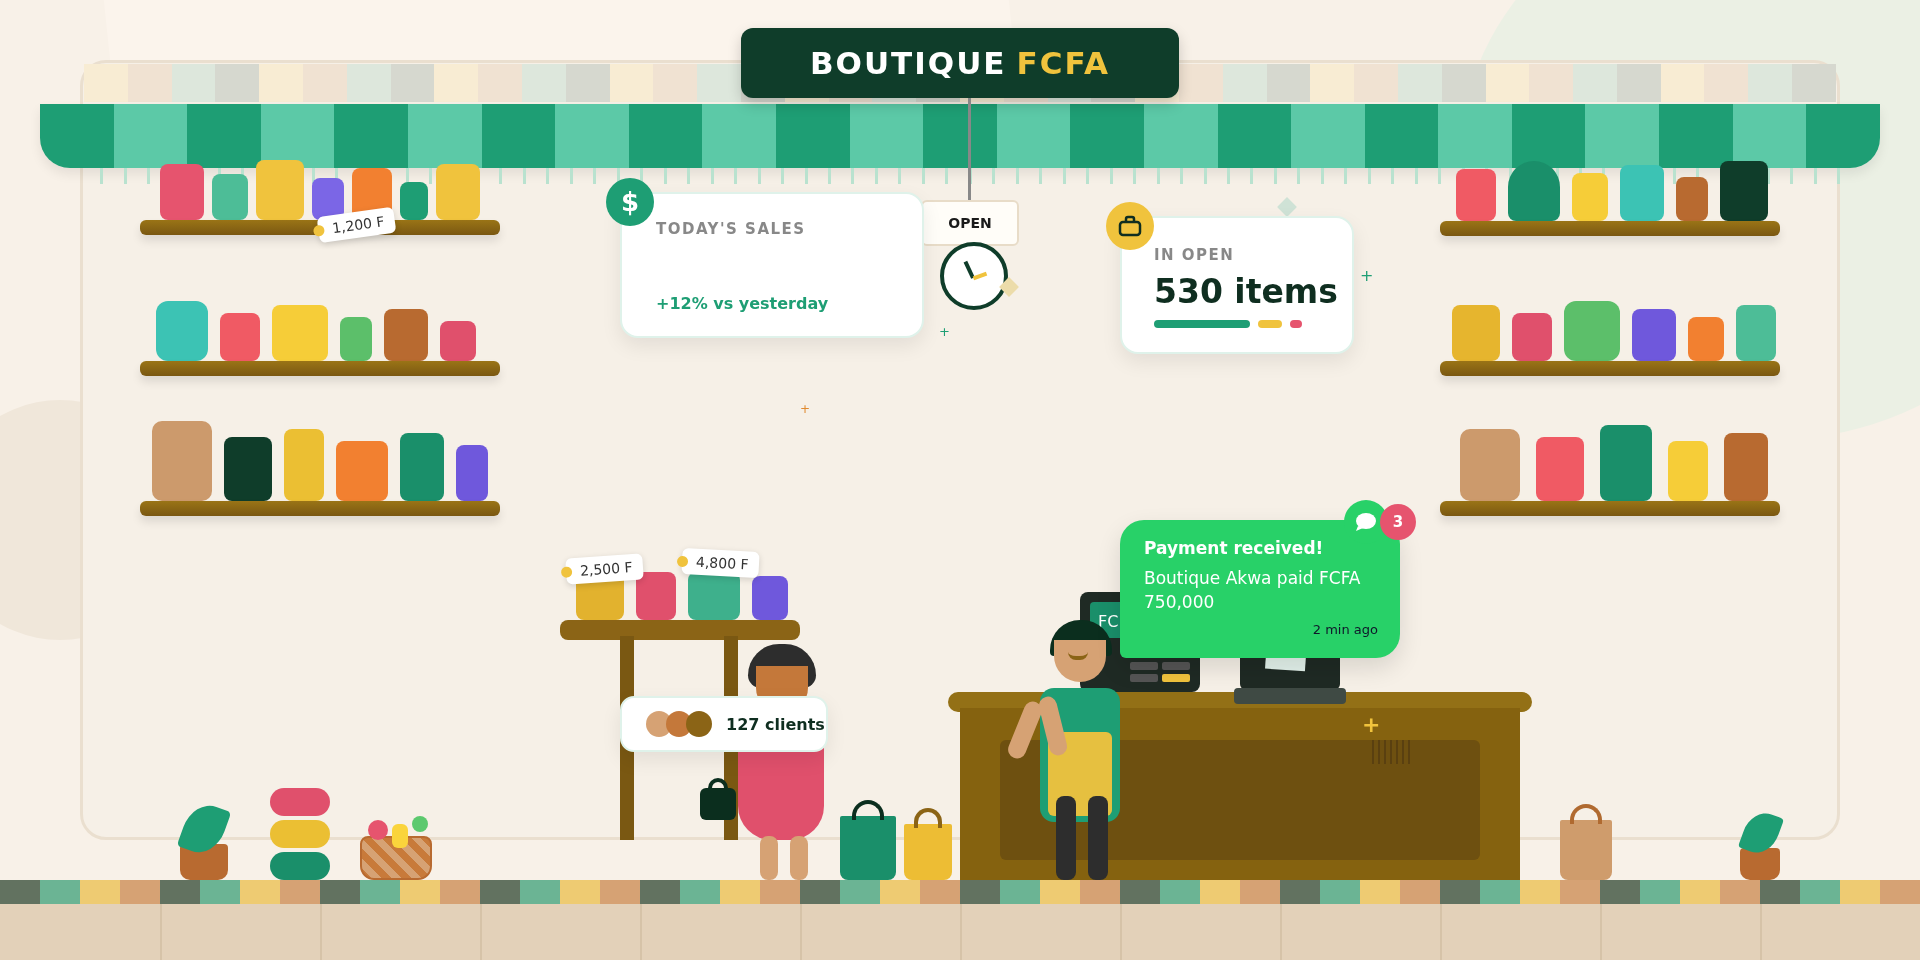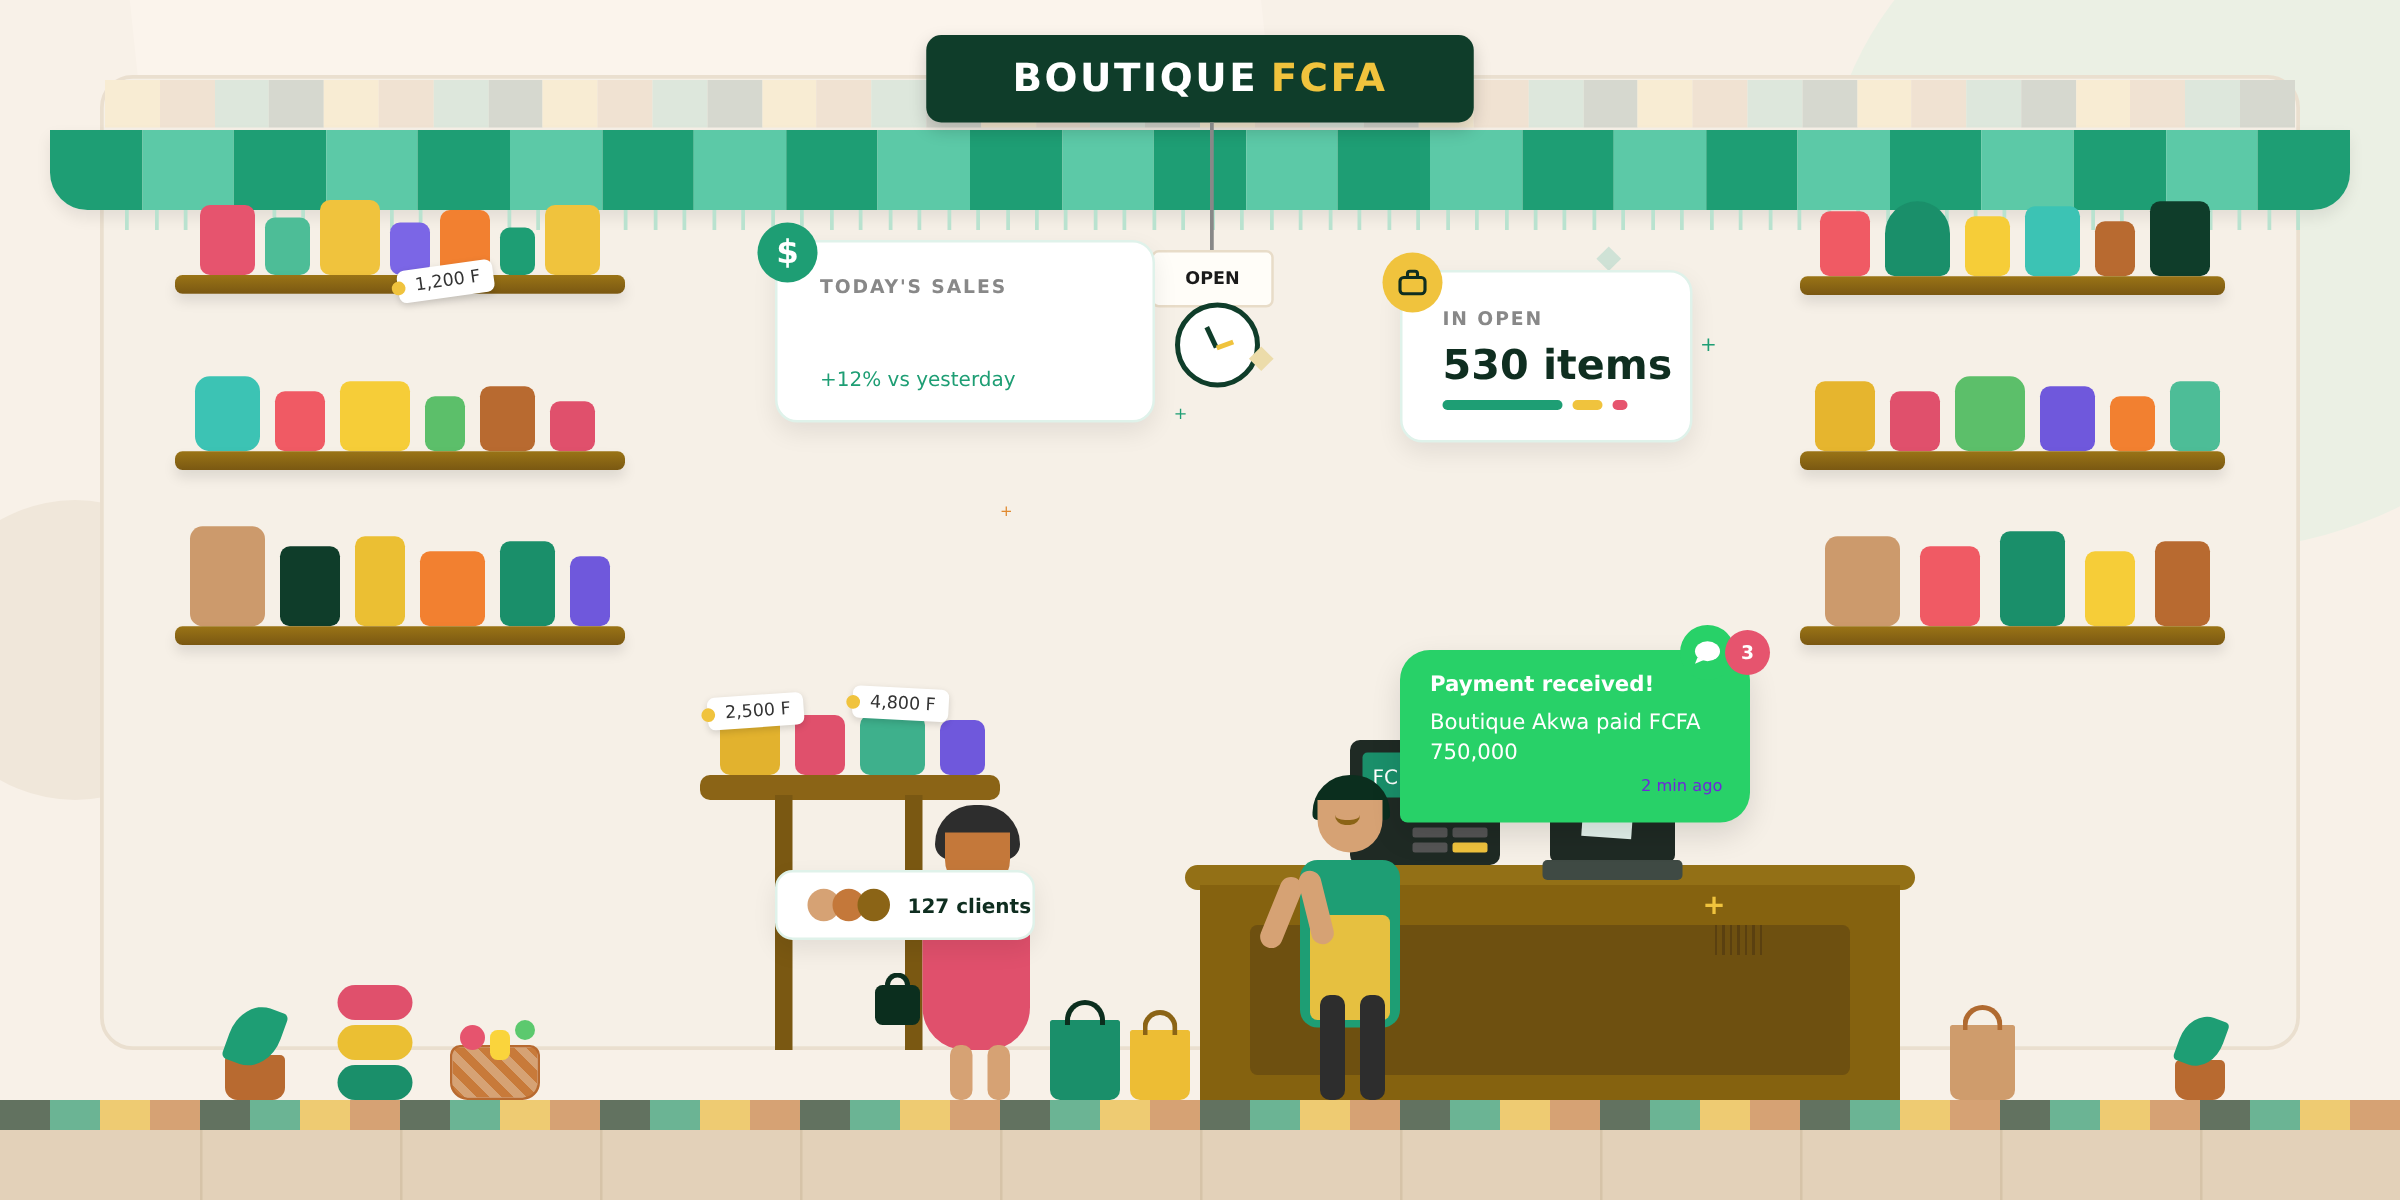--- a/index.html
+++ b/index.html
@@ -257,21 +257,21 @@
   <div class="item" style="left:20px;width:60px;height:72px;background:#cc9a6c;border-radius:10px"></div>
   <div class="item" style="left:96px;width:48px;height:64px;background:#f05a64"></div>
   <div class="item" style="left:160px;width:52px;height:76px;background:#1a8f6a"></div>
   <div class="item" style="left:228px;width:40px;height:60px;background:#f6cd38"></div>
   <div class="item" style="left:284px;width:44px;height:68px;background:#b86a30"></div>
   <div class="abs shelf" style="left:0;bottom:0;width:340px"></div>
 </div>
 
 <div class="abs card" style="left:620px;top:192px;width:304px;height:146px">
   <div class="abs kpi-label" style="left:34px;top:26px">TODAY'S SALES</div>
-  <div class="abs" style="left:34px;top:100px;font-size:16px;font-weight:normal;color:#1e9e74">+12% vs yesterday</div>
+  <div class="abs" style="left:34px;top:100px;font-size:16px;font-weight:bold;color:#1e9e74">+12% vs yesterday</div>
 </div>
 <div class="abs badge-circle" style="left:606px;top:178px;width:48px;height:48px;background:#1e9e74;color:#fff;font-size:26px;font-weight:bold">$</div>
 
 <div class="abs card" style="left:1120px;top:216px;width:234px;height:138px">
   <div class="abs kpi-label" style="left:32px;top:28px">IN OPEN</div>
   <div class="abs kpi-value" style="left:32px;top:54px">530 items</div>
   <div class="abs" style="left:32px;top:102px;width:96px;height:8px;background:#1e9e74;border-radius:4px"></div>
   <div class="abs" style="left:136px;top:102px;width:24px;height:8px;background:#f0c33d;border-radius:4px"></div>
   <div class="abs" style="left:168px;top:102px;width:12px;height:8px;background:#e6546e;border-radius:4px"></div>
 </div>
@@ -343,21 +343,21 @@
 <div class="abs" style="left:1040px;top:688px;width:80px;height:134px;background:#1e9e74;border-radius:14px"></div>
 <div class="abs" style="left:1048px;top:732px;width:64px;height:84px;background:#e6c040;border-radius:6px"></div>
 <div class="abs" style="left:1016px;top:700px;width:18px;height:60px;background:#d6a274;border-radius:9px;transform:rotate(22deg)"></div>
 <div class="abs" style="left:1044px;top:696px;width:18px;height:60px;background:#d6a274;border-radius:9px;transform:rotate(-14deg)"></div>
 <div class="abs" style="left:1056px;top:796px;width:20px;height:84px;background:#2d2d2d;border-radius:8px"></div>
 <div class="abs" style="left:1088px;top:796px;width:20px;height:84px;background:#2d2d2d;border-radius:8px"></div>
 
 <div class="abs" style="left:1120px;top:520px;width:280px;height:138px;background:#28d168;border-radius:24px 24px 24px 6px;box-shadow:0 10px 24px rgba(0,0,0,.12)">
   <div class="abs" style="left:24px;top:18px;font-size:17px;font-weight:bold;color:#fff">Payment received!</div>
   <div class="abs" style="left:24px;top:46px;width:240px;font-size:17px;color:#fff;line-height:24px">Boutique Akwa paid FCFA 750,000</div>
-  <div class="abs" style="right:22px;top:102px;font-size:13px;color:#6d28d9">2 min ago</div>
+  <div class="abs" style="right:22px;top:102px;font-size:13px;color:#0f172a">2 min ago</div>
 </div>
 <div class="abs badge-circle" style="left:1344px;top:500px;width:44px;height:44px;background:#28d168">
   <svg width="22" height="20" viewBox="0 0 22 20">
       <ellipse cx="11" cy="9" rx="10" ry="8" fill="#fff"></ellipse>
       <path d="M3 14 L1 19 L8 16Z" fill="#fff"></path>
     </svg>
 </div>
 <div class="abs badge-circle" style="left:1380px;top:504px;width:36px;height:36px;background:#e6546e;color:#fff;font-size:15px;font-weight:bold">3</div>
 
 <div class="abs" style="left:180px;top:844px;width:48px;height:36px;background:#b86a30;border-radius:4px 4px 10px 10px"></div>

